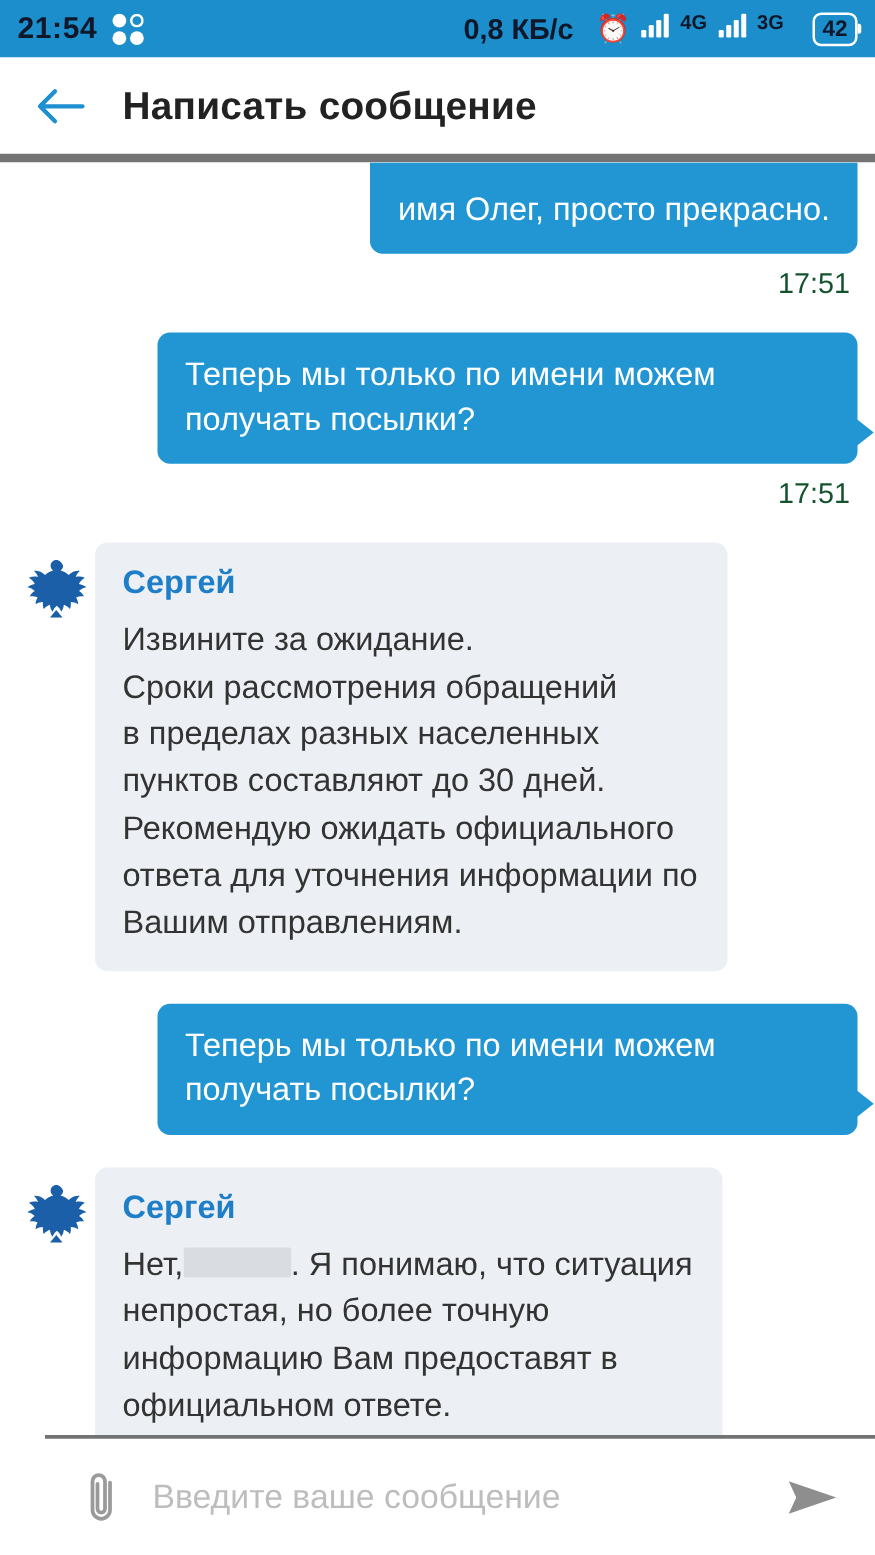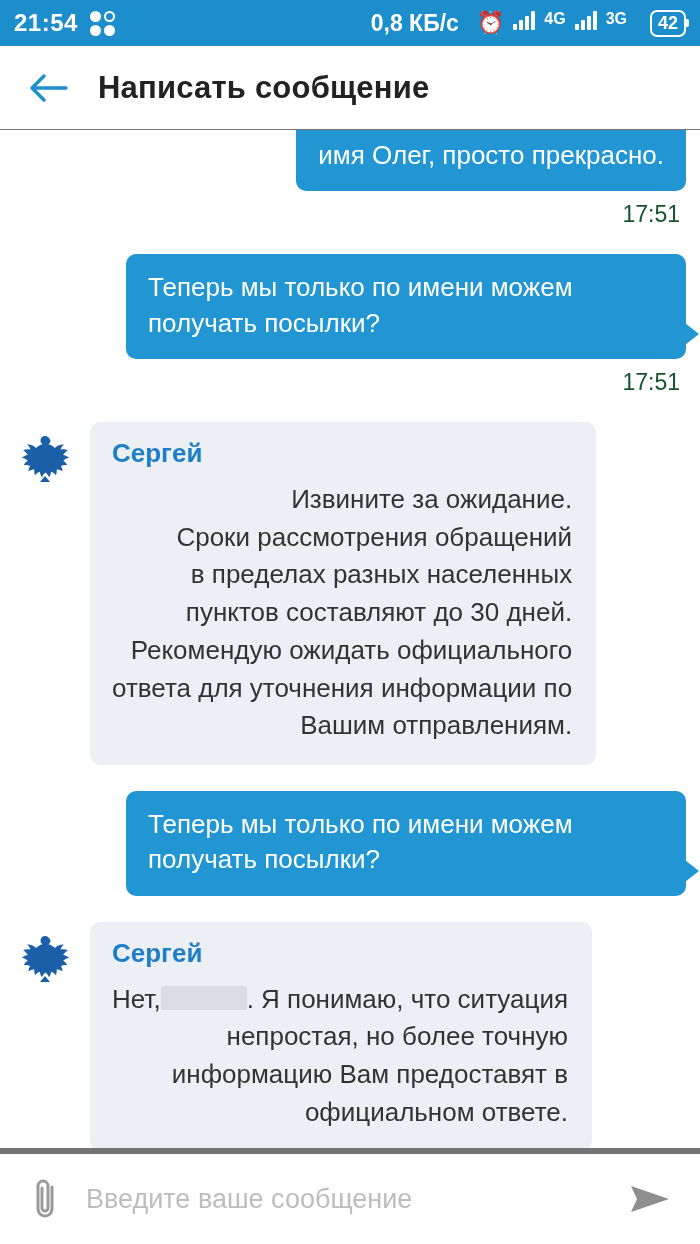--- a/index.html
+++ b/index.html
@@ -16,21 +16,21 @@
     height: 1244px;
     display: flex;
     flex-direction: column;
     background: #ffffff;
   }
 
   
   .statusbar {
     height: 46px;
     background: #1c8ecb;
-    color: #ffffff;
+    color: #0f172a;
     display: flex;
     align-items: center;
     padding: 0 14px;
     font-size: 24px;
     flex: 0 0 auto;
   }
   .statusbar .clock { font-weight: 700; letter-spacing: .5px; }
   .sb-left { display: flex; align-items: center; gap: 12px; }
   .sb-right { margin-left: auto; display: flex; gap: 9px; font-size: 22px; }
   .dots {
@@ -76,21 +76,21 @@
   }
 
   
   .appbar {
     height: 84px;
     background: #ffffff;
     display: flex;
     align-items: center;
     padding: 0 20px;
     flex: 0 0 auto;
-    border-bottom: 1px solid #737373;
+    border-bottom: 7px solid #737373;
   }
   .back {
     width: 56px; height: 56px;
     display: flex; align-items: center; justify-content: center;
     color: #1e8fd0;
     flex: 0 0 auto;
   }
   .title {
     font-size: 31px;
     font-weight: 700;
@@ -118,39 +118,39 @@
     color: #ffffff;
     border-radius: 10px;
     padding: 16px 22px 18px 22px;
     font-size: 26px;
     line-height: 1.36;
     max-width: 560px;
   }
   .bubble-out.clipped {
     border-top-left-radius: 0;
     border-top-right-radius: 0;
-    padding-top: 8px;
+    padding-top: 20px;
   }
   .bubble-out .tail {
     position: absolute;
     right: -13px;
     bottom: 14px;
     width: 0; height: 0;
     border-left: 14px solid #2196d3;
     border-top: 11px solid transparent;
     border-bottom: 11px solid transparent;
   }
   .time-out {
     text-align: right;
     color: #14532d;
     font-size: 23px;
     padding: 10px 6px 0 0;
   }
 
-  .in-wrap { display: flex; align-items: flex-start; gap: 14px; }
+  .in-wrap { display: flex; align-items: flex-start; }
   .avatar {
     width: 62px; height: 62px;
     flex: 0 0 auto;
     margin-top: 8px;
     display: flex; align-items: center; justify-content: center;
   }
   .bubble-in {
     background: #eceff3;
     border-radius: 10px;
     padding: 16px 24px 20px 22px;
@@ -160,21 +160,20 @@
     color: #1e7ec8;
     font-weight: 700;
     font-size: 26px;
     margin-bottom: 12px;
   }
   .bubble-in .text {
     color: #333;
     font-size: 26px;
     line-height: 1.45;
     white-space: pre-line;
-    text-align: right;
   }
   .redacted {
     display: inline-block;
     width: 86px;
     height: 24px;
     background: #d9dde2;
     vertical-align: -2px;
     border-radius: 2px;
   }
   .time-in {
@@ -182,25 +181,26 @@
     font-size: 23px;
     padding: 10px 0 0 88px;
   }
   .sp26 { height: 26px; }
 
   
   .composer {
     height: 96px;
     flex: 0 0 auto;
     background: #ffffff;
-    border-top: 6px solid #737373;
+    border-top: 3px solid #737373;
     display: flex;
     align-items: center;
     padding: 0 22px;
     gap: 18px;
+    margin-left: 36px;
   }
   .clip { width: 46px; height: 56px; display:flex; align-items:center; justify-content:center; color:#9a9a9a; flex:0 0 auto;}
   .msg-input {
     flex: 1 1 auto;
     border: none;
     outline: none;
     font-size: 27px;
     color: #333;
     background: transparent;
     font-family: "Liberation Sans", sans-serif;

